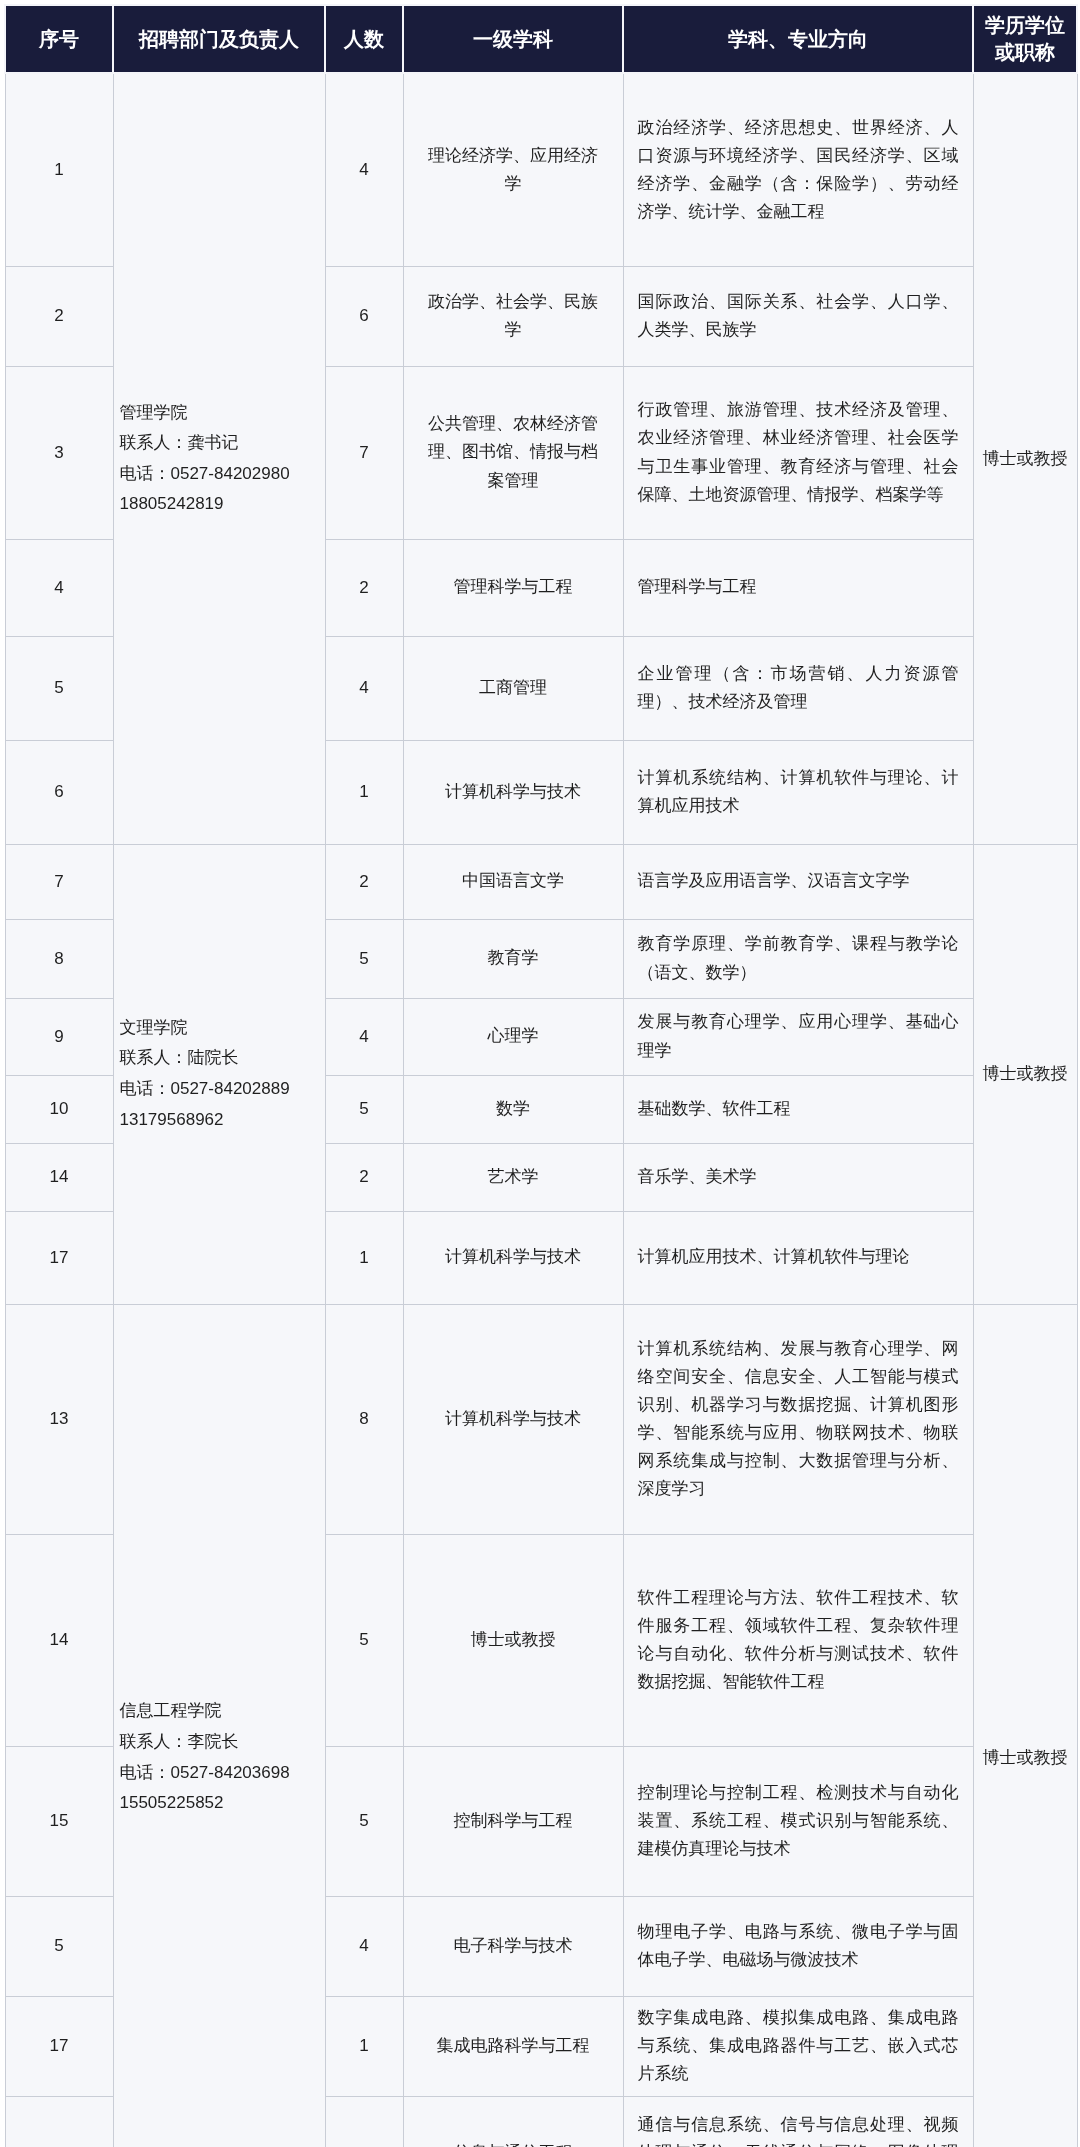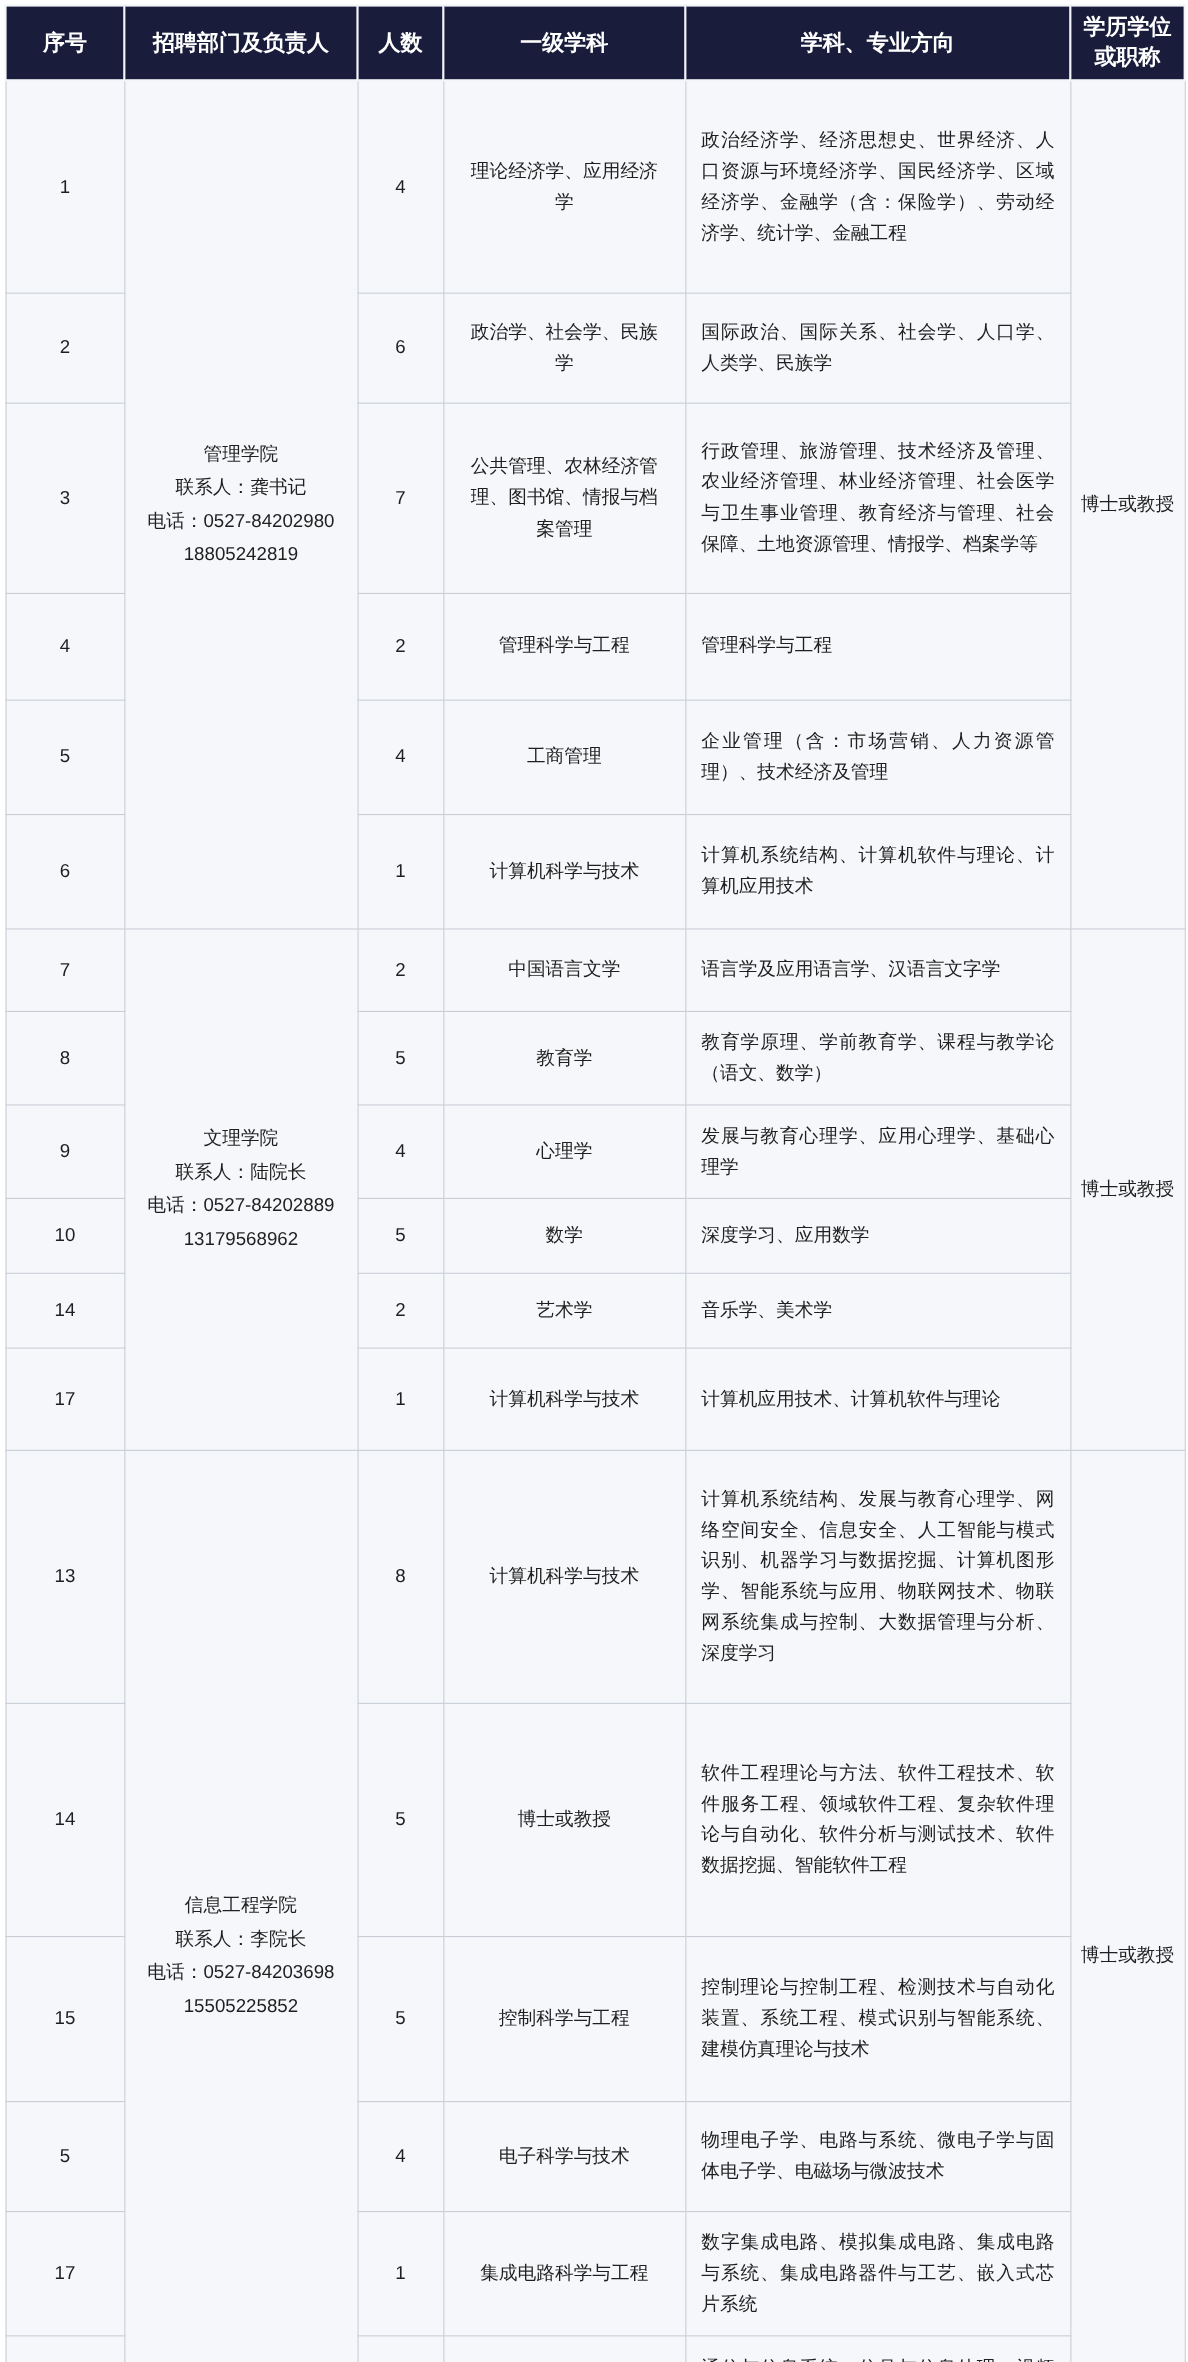--- a/index.html
+++ b/index.html
@@ -34,22 +34,22 @@
     border: 1px solid #c9cdd6;
     background: #f6f7fa;
     font-size: 17px;
     vertical-align: middle;
     padding: 8px 10px;
     word-break: break-word;
   }
   .c-num   { text-align: center; }
   .c-count { text-align: center; }
   .c-disc  { text-align: center; line-height: 1.65; padding: 8px 24px; }
-  .c-dir   { text-align: justify; line-height: 1.65; padding: 14px 14px; }
-  .c-dept  { text-align: center; line-height: 1.8; padding: 8px 6px; }
+  .c-dir   { text-align: justify; line-height: 1.65; padding: 4px 14px; }
+  .c-dept  { line-height: 1.8; padding: 8px 6px; }
   .c-degree{ text-align: center; line-height: 1.75; padding: 8px 8px; }
 
   
   .h193 { height: 193px; }
   .h100 { height: 100px; }
   .h173 { height: 173px; }
   .h97  { height: 97px; }
   .h104 { height: 104px; }
   .h75  { height: 75px; }
   .h79  { height: 79px; }
@@ -152,21 +152,21 @@
     <tr class="h77">
       <td class="c-num">9</td>
       <td class="c-count">4</td>
       <td class="c-disc">心理学</td>
       <td class="c-dir">发展与教育心理学、应用心理学、基础心理学</td>
     </tr>
     <tr class="h68">
       <td class="c-num">10</td>
       <td class="c-count">5</td>
       <td class="c-disc">数学</td>
-      <td class="c-dir">深度学习、应用数学</td>
+      <td class="c-dir">基础数学、软件工程</td>
     </tr>
     <tr class="h68">
       <td class="c-num">14</td>
       <td class="c-count">2</td>
       <td class="c-disc">艺术学</td>
       <td class="c-dir">音乐学、美术学</td>
     </tr>
     <tr class="h93">
       <td class="c-num">17</td>
       <td class="c-count">1</td>

